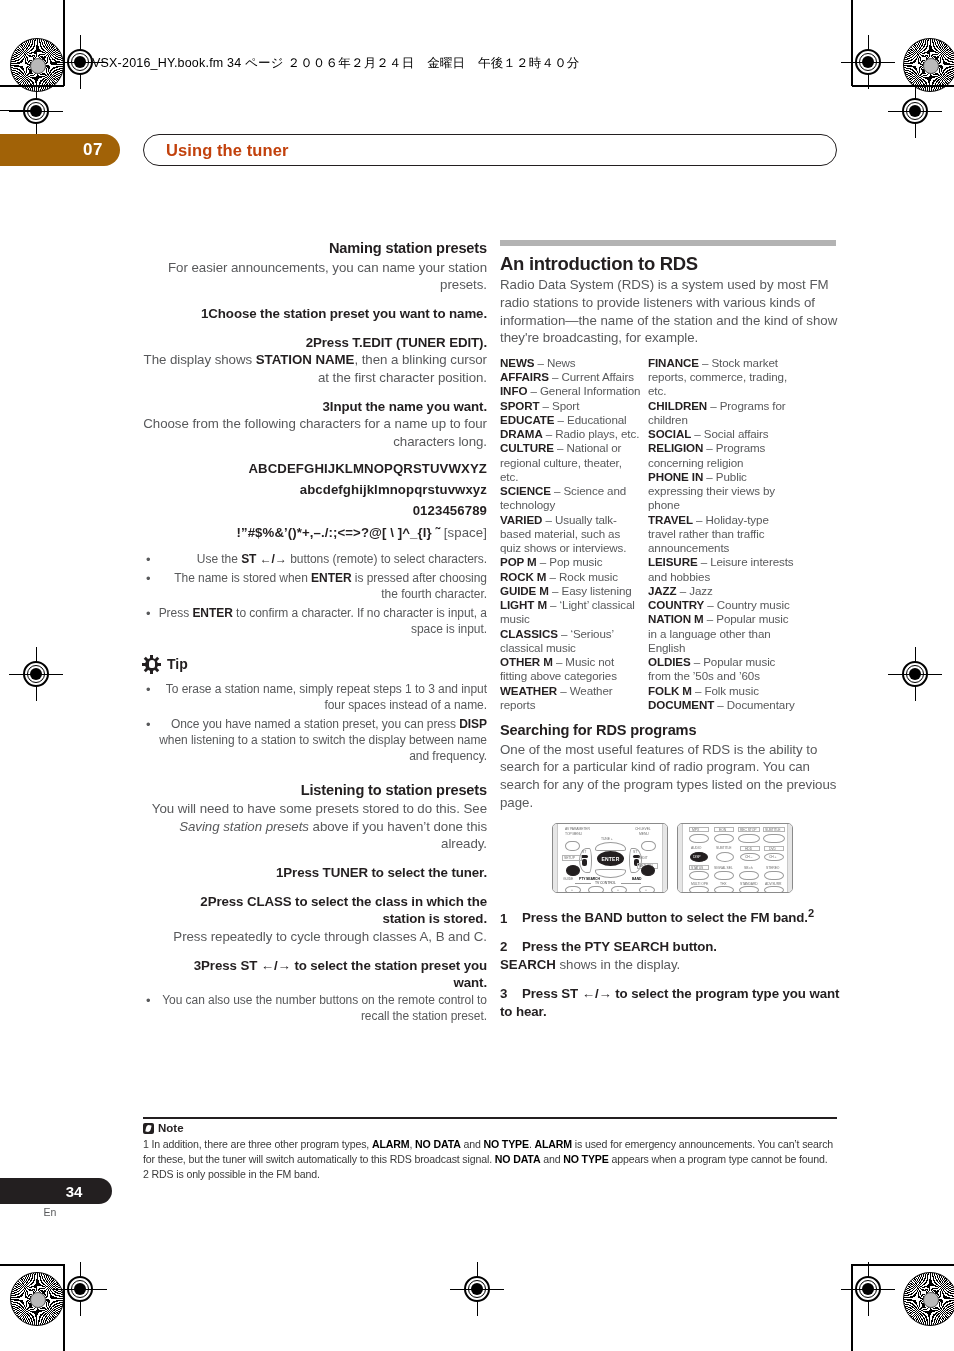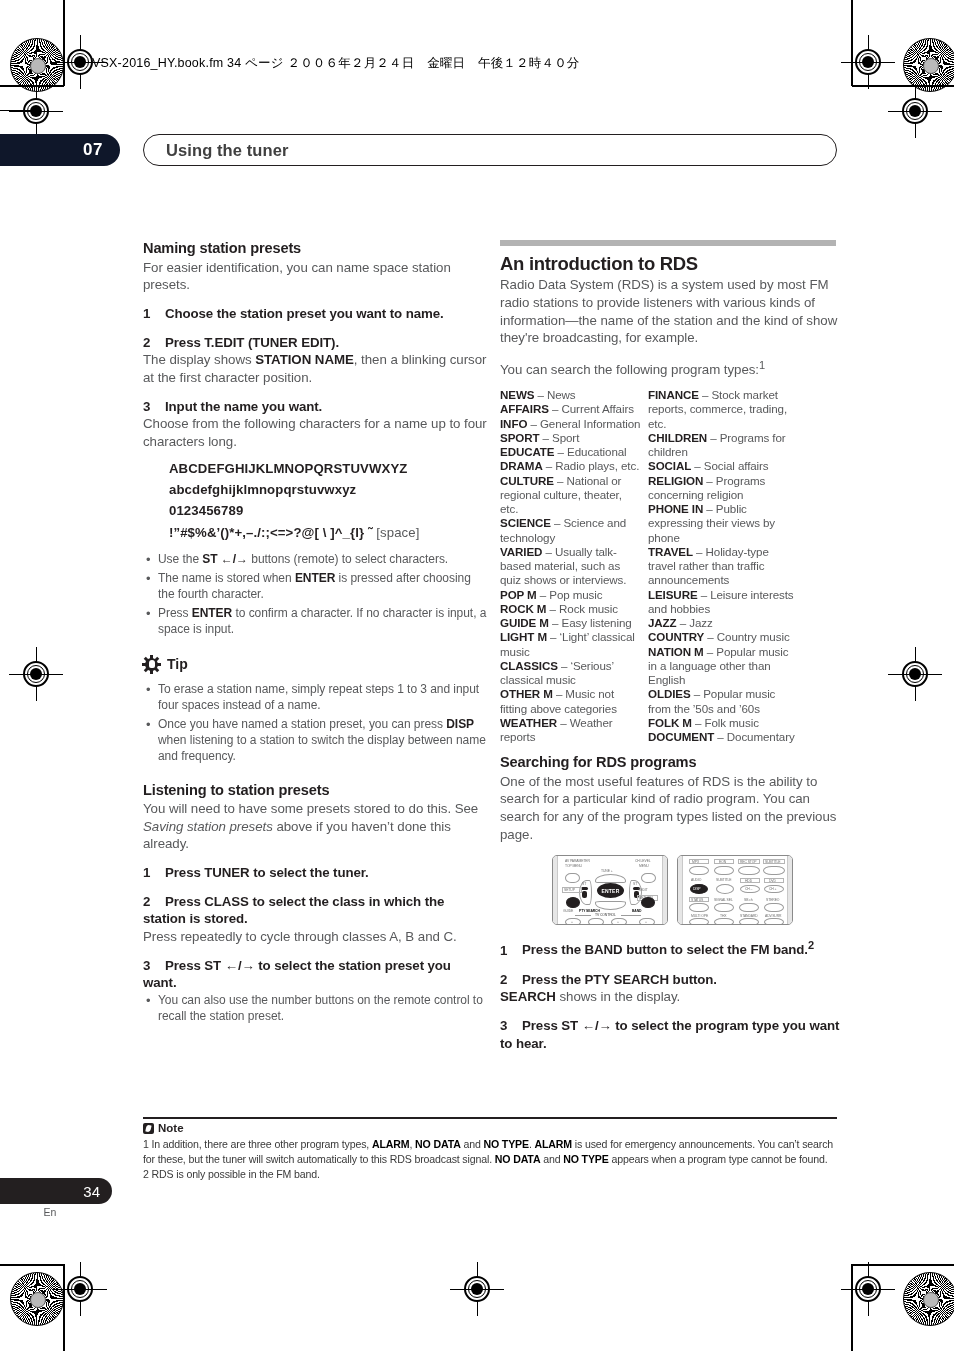--- a/index.html
+++ b/index.html
@@ -51,40 +51,40 @@
   .filename-line {
     position:absolute; left:92px; top:55px;
     font-size:12.5px; letter-spacing:.2px; color:#000;
     white-space:nowrap;
   }
 
   
   .chapter-tab {
     position:absolute; left:0px; top:134px;
     width:120px; height:32px;
-    background:#0f172a;
+    background:#a16207;
     border-radius:0 16px 16px 0;
     color:#fff; font-weight:bold; font-size:17px;
     display:flex; align-items:center; justify-content:flex-end;
     padding-right:17px;
     letter-spacing:.5px;
   }
   .chapter-title-box {
     position:absolute; left:143px; top:134px;
     width:694px; height:32px;
     border:1.6px solid #231f20; border-radius:16px;
     display:flex; align-items:center;
     padding-left:22px;
-    font-weight:bold; font-size:16.5px; color:#404040;
+    font-weight:bold; font-size:16.5px; color:#c2410c;
     letter-spacing:.1px;
   }
 
   
   .col { position:absolute; top:240px; width:344px; }
-  .col-left  { left:143px; }
+  .col-left  { left:143px;text-align:right; }
   .col-right { left:500px; }
 
   h2.sec {
     font-size:14.6px; font-weight:bold; color:#231f20;
     margin:0 0 1px 0; line-height:1.2;
     letter-spacing:-.15px;
   }
   h2.rds-head {
     font-size:18.5px; font-weight:bold; color:#231f20;
     margin:7px 0 2px 0; line-height:1.15; letter-spacing:-.3px;
@@ -219,22 +219,22 @@
     position:absolute; left:143px; top:1137px; width:694px;
     font-size:10.6px; line-height:1.42; color:#3a3a3a; letter-spacing:-.15px;
   }
   .note-body b { color:#000; }
 
   
   .page-tab {
     position:absolute; left:0px; top:1178px;
     width:112px; height:26px; background:#231f20;
     border-radius:0 13px 13px 0;
-    color:#fff; font-weight:normal; font-size:15px;
-    display:flex; align-items:center; justify-content:flex-end;
+    color:#fff; font-weight:bold; font-size:15px;
+    display:flex; align-items:center; justify-content:center;
     padding-right:12px;
     padding-left:48px;
   }
   .page-lang {
     position:absolute; left:0px; top:1206px; width:112px;
     text-align:center; font-size:10.5px; color:#58595b; padding-right:12px;
   }
 </style>
 </head>
 <body>
@@ -305,21 +305,21 @@
 <div class="chapter-tab">
   <span>07</span>
 </div>
 <div class="chapter-title-box">
   <span>Using the tuner</span>
 </div>
 
 <div class="col col-left">
 
   <h2 class="sec">Naming station presets</h2>
-  <p class="body">For easier identification, you can name space station presets.</p>
+  <p class="body">For easier announcements, you can name your station presets.</p>
 
   <p class="step">
     <span class="num">1</span><span>Choose the station preset you want to name.</span>
   </p>
 
   <p class="step">
     <span class="num">2</span><span>Press T.EDIT (TUNER EDIT).</span>
   </p>
   <p class="sub"><span>The display shows </span><b class="k">STATION NAME</b><span>, then a blinking cursor at the first character position.</span></p>
 
@@ -376,21 +376,20 @@
   <ul class="bul tight" style="margin-top:1px;">
     <li>You can also use the number buttons on the remote control to recall the station preset.</li>
   </ul>
 </div>
 
 <div class="col col-right">
 
   <div class="rule-grey"></div>
   <h2 class="rds-head">An introduction to RDS</h2>
   <p class="body">Radio Data System (RDS) is a system used by most FM radio stations to provide listeners with various kinds of information—the name of the station and the kind of show they're broadcasting, for example.</p>
-  <p class="body gap"><span>You can search the following program types:</span><sup>1</sup></p>
 
   <div class="pty-wrap">
     <div class="pty-col a" id="ptycol1">
         <p class="pty"><b>NEWS</b><span> – News</span></p>
         <p class="pty"><b>AFFAIRS</b><span> – Current Affairs</span></p>
         <p class="pty"><b>INFO</b><span> – General Information</span></p>
         <p class="pty"><b>SPORT</b><span> – Sport</span></p>
         <p class="pty"><b>EDUCATE</b><span> – Educational</span></p>
         <p class="pty"><b>DRAMA</b><span> – Radio plays, etc.</span></p>
         <p class="pty"><b>CULTURE</b><span> – National or regional culture, theater, etc.</span></p>

